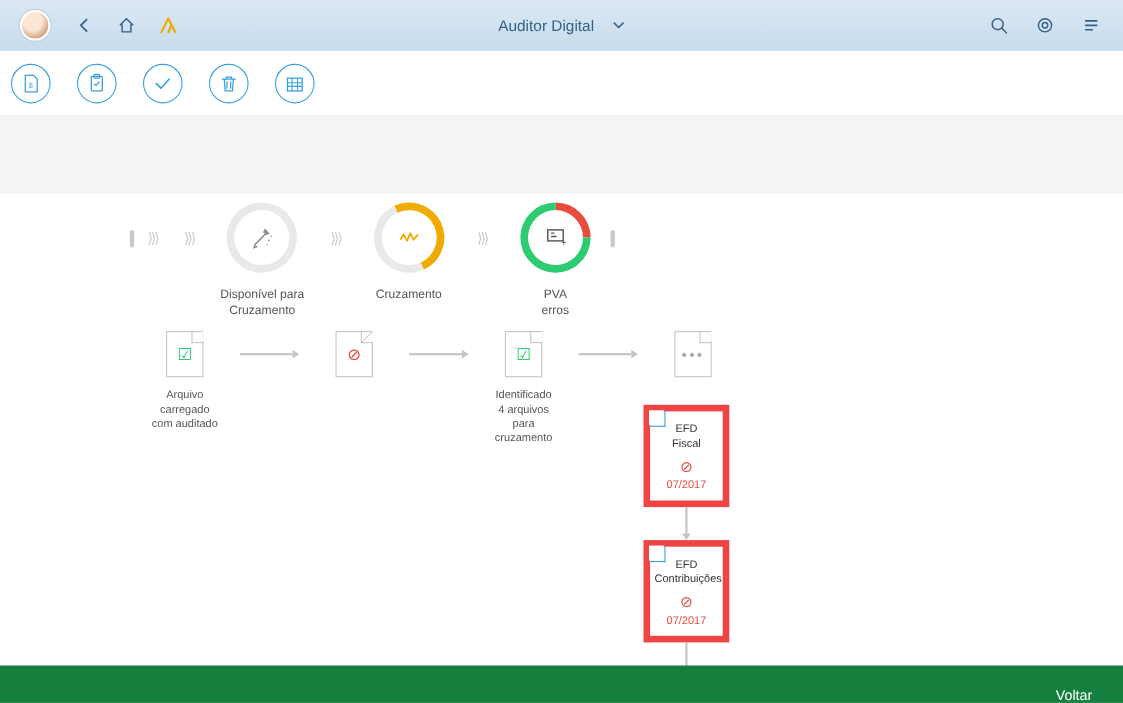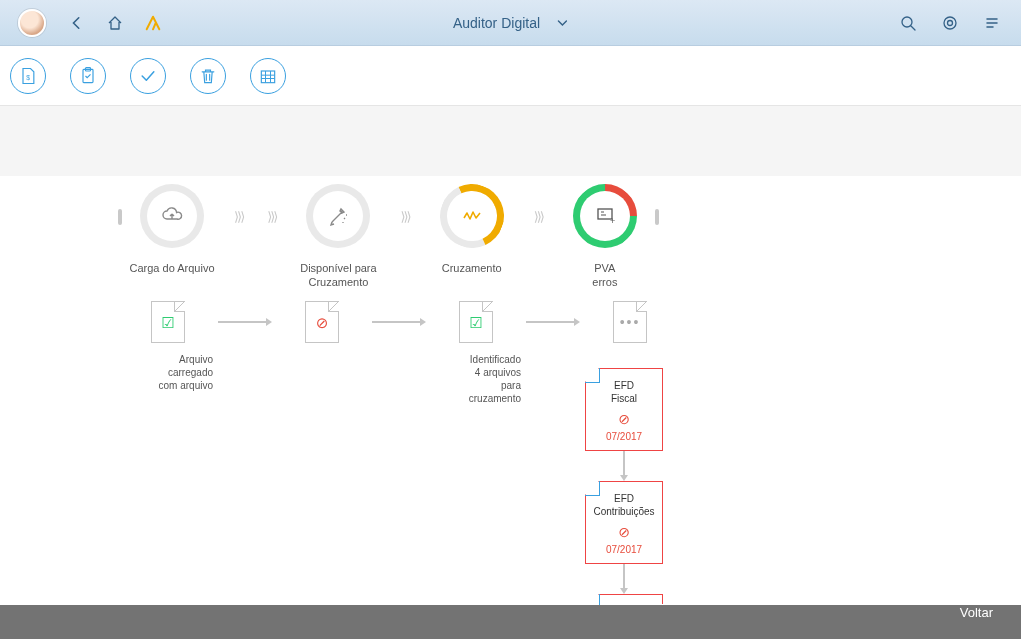--- a/index.html
+++ b/index.html
@@ -39,37 +39,37 @@
 
   
   .sub-row { position:absolute; top:195px; left:118px; display:flex; align-items:flex-start; }
   .doc-stage { display:flex; flex-direction:column; align-items:center; width:100px; }
   .doc-icon { width:34px; height:42px; background:#fff; border:1px solid #c5c5c5; position:relative; display:flex; align-items:center; justify-content:center; }
   .doc-icon::before { content:""; position:absolute; top:-1px; right:-1px; width:10px; height:10px; background:linear-gradient(135deg, transparent 49%, #c5c5c5 50%, #fff 51%); border-left:1px solid #c5c5c5; border-bottom:1px solid #c5c5c5;}
   .doc-icon .mark { font-size:15px; line-height:1; }
   .mark.green { color:#2ecc71; }
   .mark.red { color:#e74c3c; }
   .mark.dots { color:#aaa; letter-spacing:2px; font-size:14px;}
-  .doc-label { margin-top:10px; font-size:10px; color:#555; text-align:right; line-height:1.3; width:90px;}
+  .doc-label { margin-top:10px; font-size:10px; color:#555; text-align:center; line-height:1.3; width:90px;}
   .arrow-line { width:54px; height:42px; display:flex; align-items:center; justify-content:center;}
   .arrow-line .l { flex:1; height:1.5px; background:#c5c5c5;}
   .arrow-line .h { width:0; height:0; border-left:6px solid #c5c5c5; border-top:4px solid transparent; border-bottom:4px solid transparent;}
 
   
   .vcards { position:absolute; left:585px; top:262px; display:flex; flex-direction:column; align-items:center;}
-  .card { width:78px; background:#fff; border:1px solid #ef4444; padding:10px 4px 8px; text-align:center; position:relative; margin-bottom:0;}
+  .card { width:78px; background:#fff; border:6px solid #ef4444; padding:10px 4px 8px; text-align:center; position:relative; margin-bottom:0;}
   .card::before { content:""; position:absolute; top:-1px; left:-1px; width:14px; height:14px; background:linear-gradient(135deg,#fff 49%, transparent 51%); border-right:1px solid #3aa0e0; border-bottom:1px solid #3aa0e0;}
   .card-title { font-size:10px; color:#333; line-height:1.3; margin-bottom:6px;}
   .card-status { color:#e74c3c; font-size:14px; margin-bottom:4px;}
   .card-date { font-size:10px; color:#e74c3c;}
   .vline { width:1.5px; height:24px; background:#c5c5c5;}
   .vhead { width:0;height:0;border-top:6px solid #c5c5c5; border-left:4px solid transparent; border-right:4px solid transparent;}
 
   
-  .footer { position:absolute; bottom:0; left:0; right:0; height:34px; background:#737373; display:flex; align-items:flex-start; justify-content:flex-end; padding:0 28px;}
+  .footer { position:absolute; bottom:0; left:0; right:0; height:34px; background:#15803d; display:flex; align-items:flex-end; justify-content:flex-end; padding:0 28px;}
   .footer-btn { color:#fff; font-size:13px; cursor:pointer; }
 
   svg { display:block; }
 </style>
 </head>
 <body>
 
 <div class="header">
   <div class="avatar"></div>
   <div class="icon-btn">
@@ -148,29 +148,20 @@
       </svg>
   </div>
 </div>
 
 <div class="canvas">
   <div class="inner-panel"></div>
 
   <div class="process-row">
     <div class="end-tick"></div>
 
-    <div class="stage">
-      <div class="stage-circle gray-ring">
-          <svg viewBox="0 0 24 24">
-            <path d="M7 15a4 4 0 010-8 5 5 0 019.6 1.5A3.5 3.5 0 1117 15H7z" stroke="currentColor" stroke-width="1.4" fill="none"></path>
-            <path d="M12 10v5m0-5l-2 2m2-2l2 2" stroke="currentColor" stroke-width="1.4" fill="none"></path>
-          </svg>
-        </div>
-      <div class="stage-label">Carga do Arquivo</div>
-    </div>
     <div class="chevrons">⟩⟩⟩</div>
 
     <div class="chevrons">⟩⟩⟩</div>
 
     <div class="stage">
       <div class="stage-circle gray-ring">
           <svg viewBox="0 0 24 24">
             <path d="M6 18L16 8m0 0l-2-1 1-2 3 3-2 1-1-2zM6 18l-1 3 3-1" stroke="currentColor" stroke-width="1.4" fill="none"></path>
             <path d="M18 14l1 1M20 11l1 0M17 18l0 1" stroke="currentColor" stroke-width="1.3"></path>
           </svg>
@@ -204,21 +195,21 @@
     </div>
 
     <div class="end-tick"></div>
   </div>
 
   <div class="sub-row">
     <div class="doc-stage">
       <div class="doc-icon">
           <span class="mark green">☑</span>
         </div>
-      <div class="doc-label"><span>Arquivo</span><br><span>carregado</span><br><span>com arquivo</span></div>
+      <div class="doc-label"><span>Arquivo</span><br><span>carregado</span><br><span>com auditado</span></div>
     </div>
     <div class="arrow-line">
         <div class="l"></div>
         <div class="h"></div>
       </div>
     <div class="doc-stage">
       <div class="doc-icon">
           <span class="mark red">⊘</span>
         </div>
     </div>

